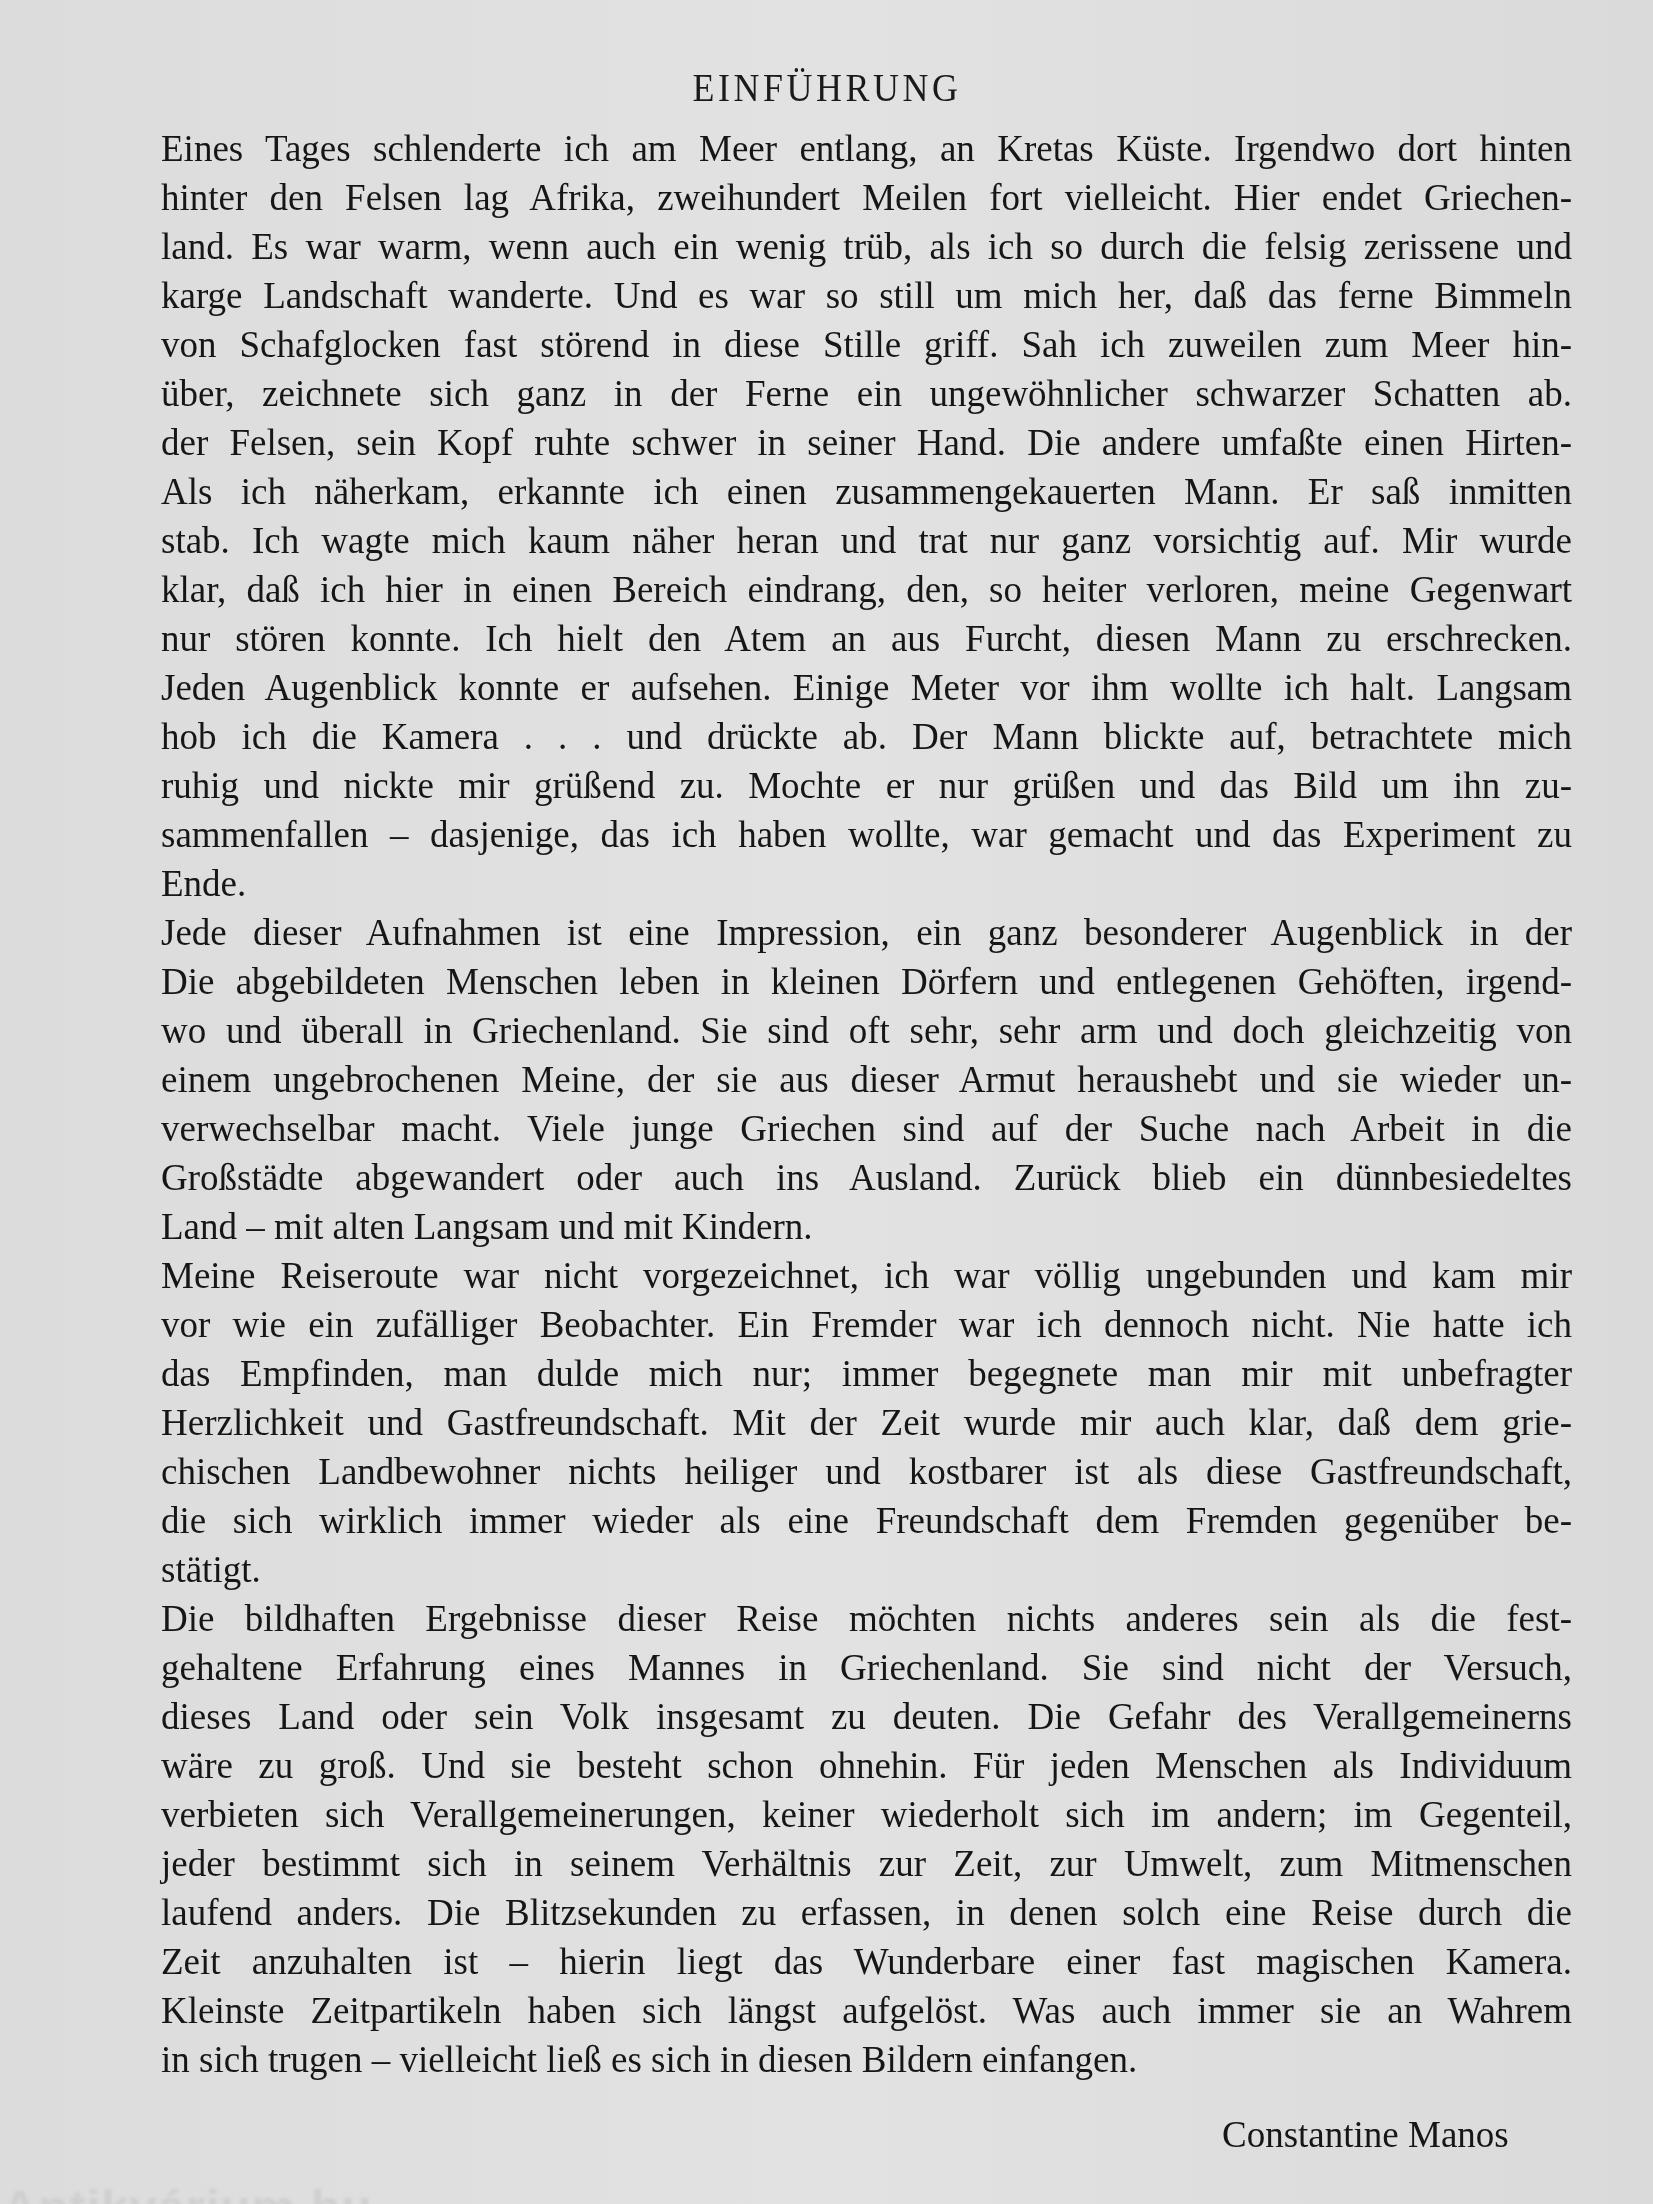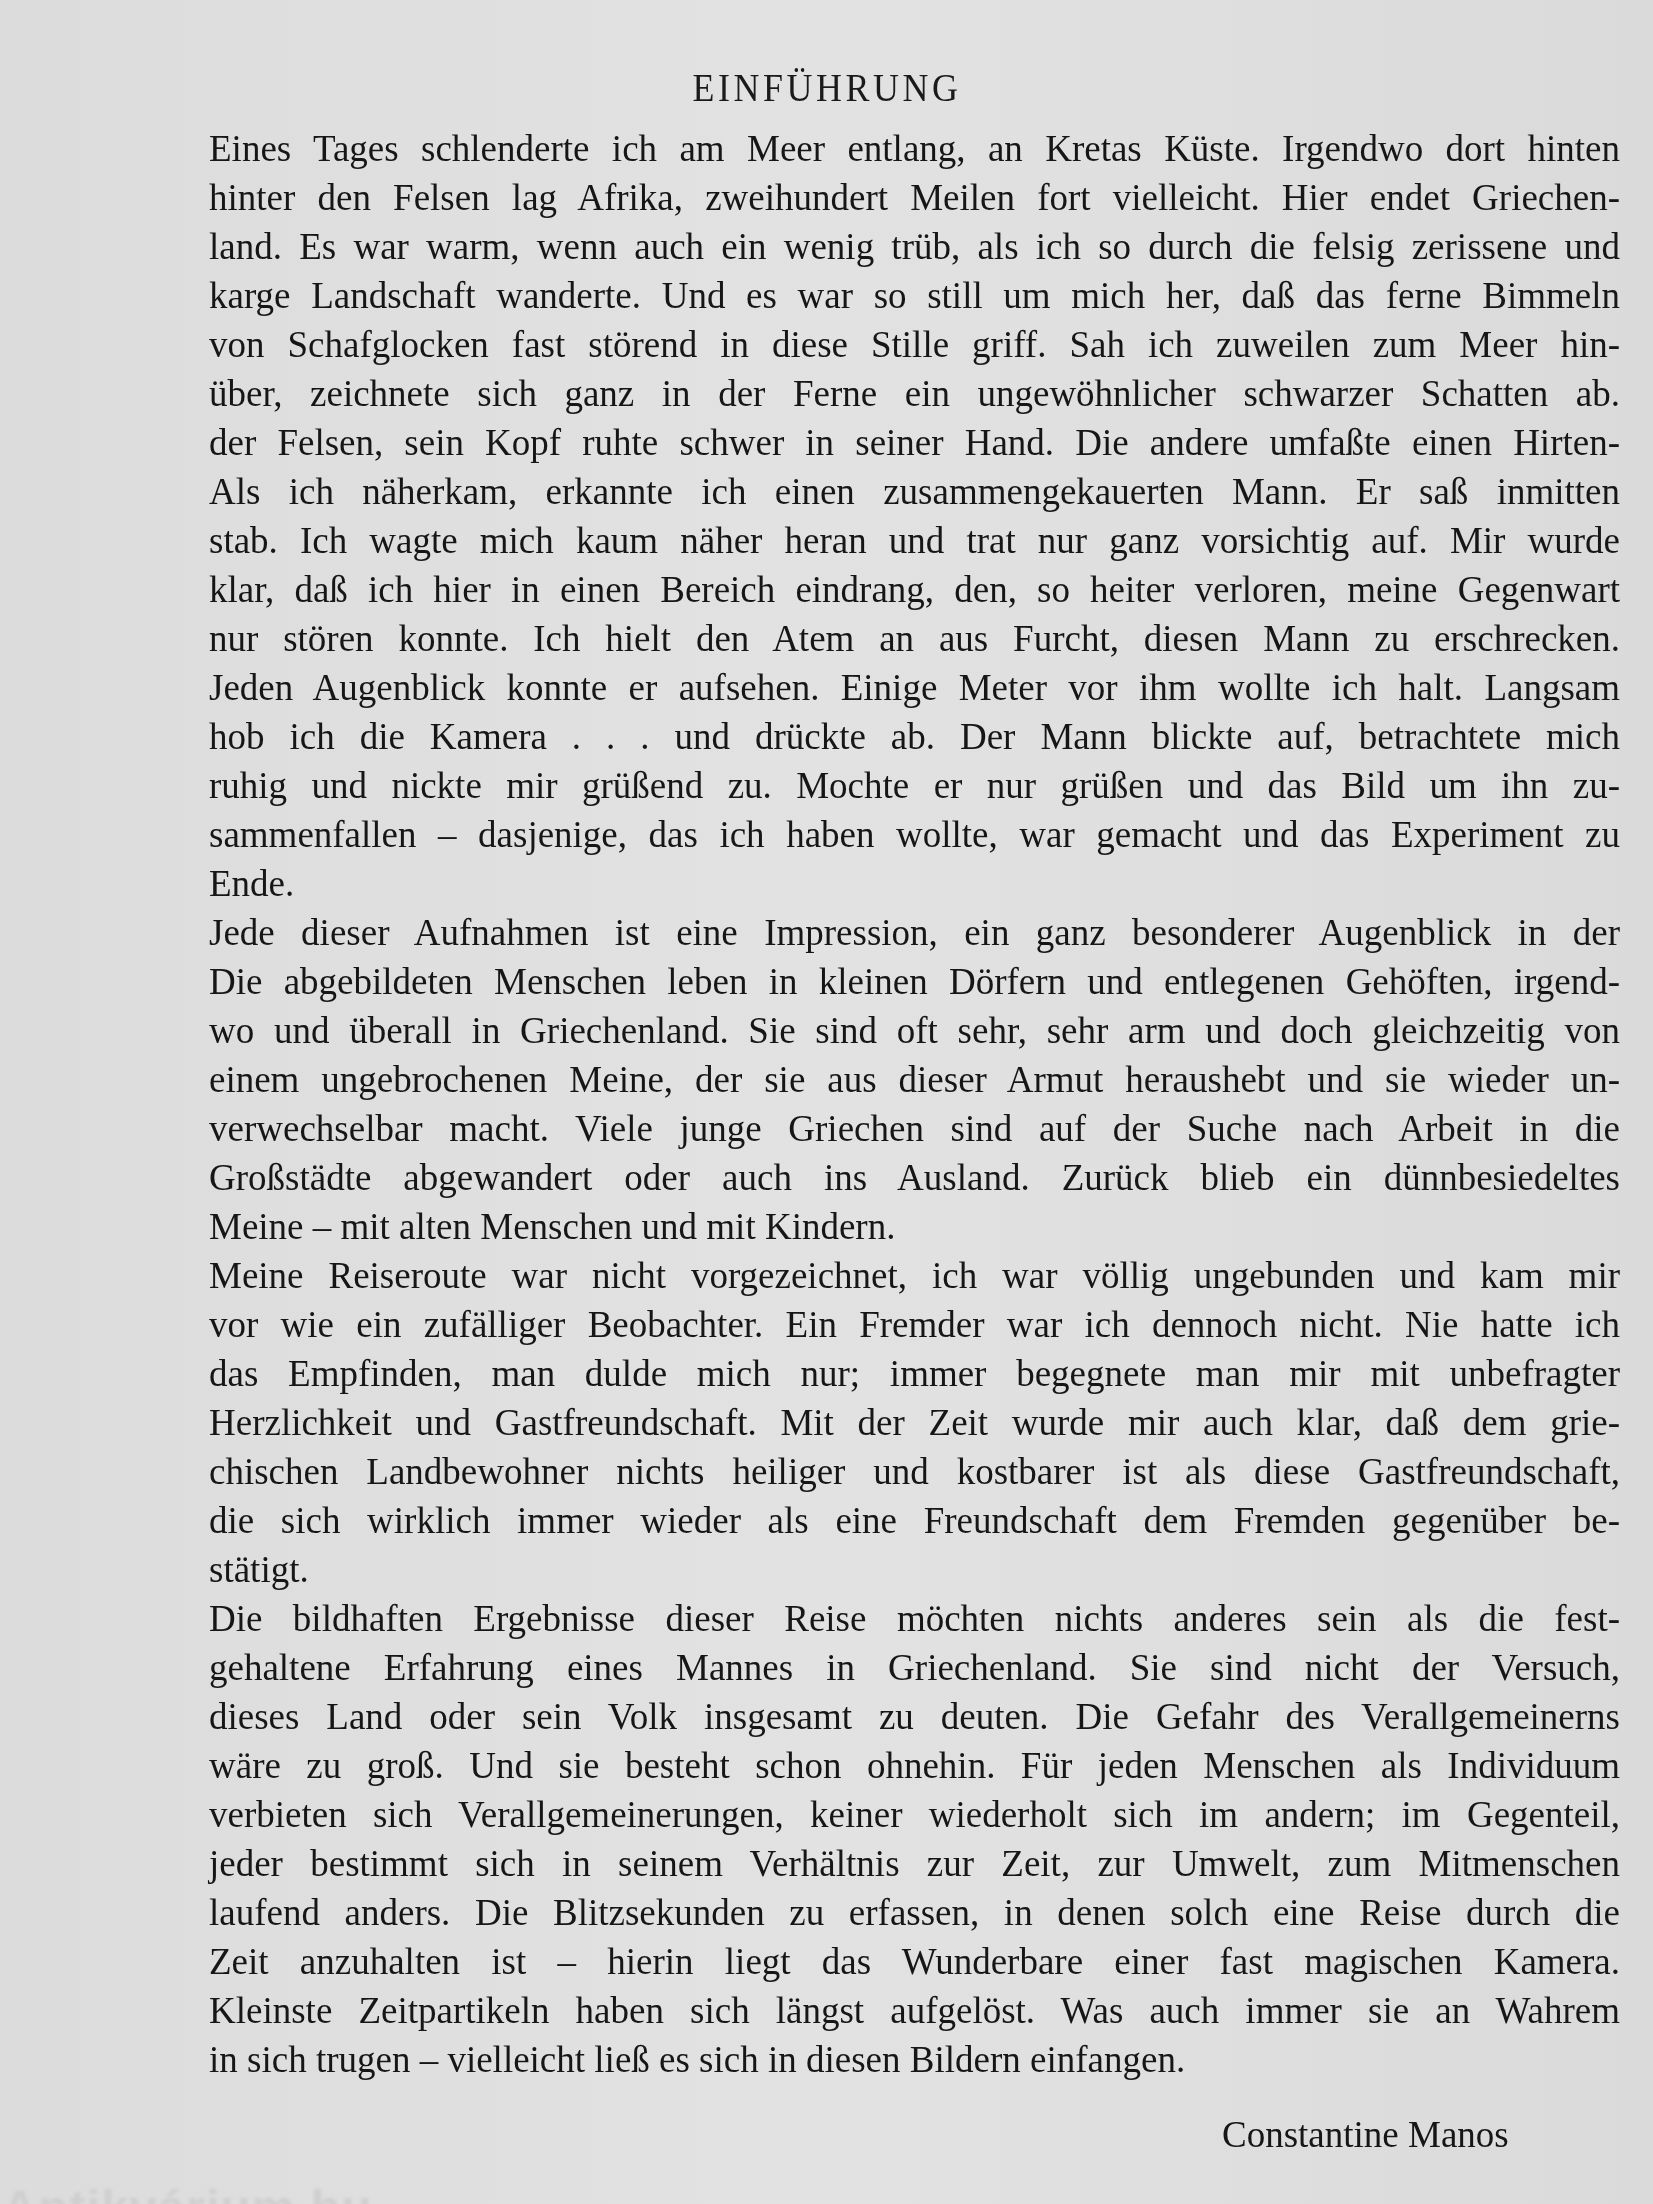--- a/index.html
+++ b/index.html
@@ -33,21 +33,20 @@
     letter-spacing: 3.9px;
     font-weight: normal;
     color: #1a1a1a;
     transform: scaleX(0.92);
   }
   .body-text {
     position: absolute;
     left: 161px;
     top: 124px;
     width: 1411px;
-    margin-left: 48px;
   }
   .line {
     display: block;
     height: 49px;
     line-height: 49px;
     font-size: 37px;
     white-space: nowrap;
     text-align: justify;
     text-align-last: justify;
     color: #161616;
@@ -103,21 +102,21 @@
       <span class="line last">Ende.</span>
     </div>
 
     <div class="paragraph">
       <span class="line">Jede dieser Aufnahmen ist eine Impression, ein ganz besonderer Augenblick in der</span>
       <span class="line">Die abgebildeten Menschen leben in kleinen Dörfern und entlegenen Gehöften, irgend-</span>
       <span class="line">wo und überall in Griechenland. Sie sind oft sehr, sehr arm und doch gleichzeitig von</span>
       <span class="line">einem ungebrochenen Meine, der sie aus dieser Armut heraushebt und sie wieder un-</span>
       <span class="line">verwechselbar macht. Viele junge Griechen sind auf der Suche nach Arbeit in die</span>
       <span class="line">Großstädte abgewandert oder auch ins Ausland. Zurück blieb ein dünnbesiedeltes</span>
-      <span class="line last">Meine – mit alten Menschen und mit Kindern.</span>
+      <span class="line last">Land – mit alten Langsam und mit Kindern.</span>
     </div>
 
     <div class="paragraph">
       <span class="line">Meine Reiseroute war nicht vorgezeichnet, ich war völlig ungebunden und kam mir</span>
       <span class="line">vor wie ein zufälliger Beobachter. Ein Fremder war ich dennoch nicht. Nie hatte ich</span>
       <span class="line">das Empfinden, man dulde mich nur; immer begegnete man mir mit unbefragter</span>
       <span class="line">Herzlichkeit und Gastfreundschaft. Mit der Zeit wurde mir auch klar, daß dem grie-</span>
       <span class="line">chischen Landbewohner nichts heiliger und kostbarer ist als diese Gastfreundschaft,</span>
       <span class="line">die sich wirklich immer wieder als eine Freundschaft dem Fremden gegenüber be-</span>
       <span class="line last">stätigt.</span>

